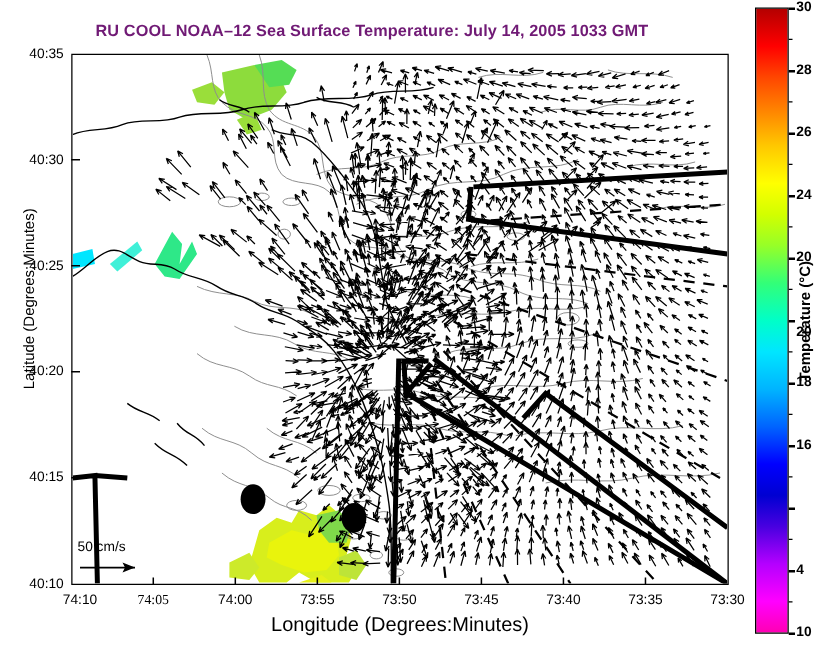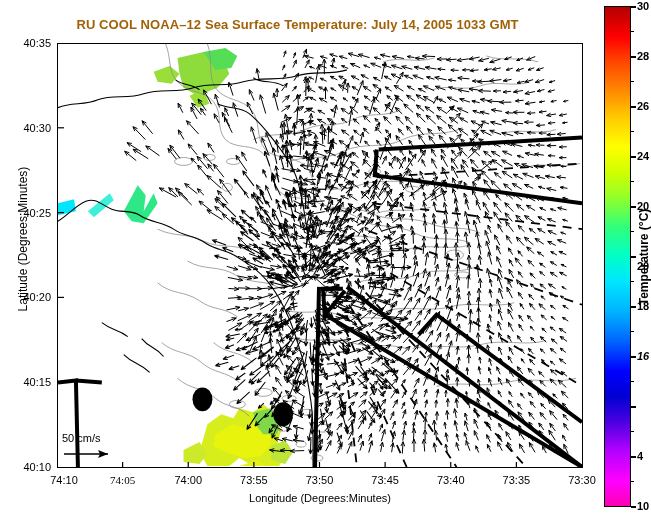--- a/index.html
+++ b/index.html
@@ -2,21 +2,21 @@
 <html><head>
 <meta charset="utf-8">
 <style>
   html,body{margin:0;padding:0;background:#ffffff;}
   body{width:651px;height:518px;position:relative;overflow:hidden;
        font-family:"Liberation Sans", sans-serif;}
 
   
   #title{
     position:absolute; left:0; top:17px; width:595px;
-    text-align:center; color:#a16207; font-weight:bold; font-size:13px;
+    text-align:center; color:#701a75; font-weight:bold; font-size:13px;
     letter-spacing:0.1px; white-space:nowrap;
   }
 
   
   #plot{
     position:absolute; left:57px; top:43px; width:526px; height:425px;
     border:1.5px solid #000; background:#ffffff; box-sizing:border-box;
     overflow:hidden;
   }
   #plotsvg{position:absolute;left:0;top:0;width:100%;height:100%;}
@@ -29,21 +29,21 @@
   
   #veckey{position:absolute;left:62px;top:432px;z-index:6;}
   #veckey .lbl{font-size:11px;color:#000;white-space:nowrap;}
 
   
   .xtick{position:absolute; font-size:11px; color:#000; top:474px;
          transform:translateX(-50%); white-space:nowrap;}
   .ytick{position:absolute; font-size:11px; color:#000; left:51px;
          transform:translate(-100%,-50%); white-space:nowrap;}
   #xlabel{position:absolute; left:57px; width:526px; top:492px;
-          text-align:center; font-size:11px; color:#000;}
+          text-align:center; font-size:16px; color:#000;}
   #ylabel{position:absolute; left:-92px; top:232px; width:230px;
           text-align:center; font-size:12px; color:#000;
           transform:rotate(-90deg); transform-origin:center center;}
 
   
   #cbar{position:absolute; left:604px; top:6px; width:27px; height:501px;
         border:1.5px solid #000; box-sizing:border-box;
         background:linear-gradient(to top,
           #ff00b4 0%,
           #ff00ff 5%,
@@ -1973,21 +1973,21 @@
     <div class="cbminor" style="top: 181px;"></div>
     <div class="cbtick" style="top: 206px;">20</div>
     <div class="cbtickmark" style="top: 206px;"></div>
     <div class="cbminor" style="top: 231px;"></div>
     <div class="cbtick" style="top: 256px; margin-top: 10px;">20</div>
     <div class="cbtickmark" style="top: 256px;"></div>
     <div class="cbminor" style="top: 281px;"></div>
     <div class="cbtick" style="top: 306px;">18</div>
     <div class="cbtickmark" style="top: 306px;"></div>
     <div class="cbminor" style="top: 331px;"></div>
-    <div class="cbtick" style="top: 356px; font-style: italic;">16</div>
+    <div class="cbtick" style="top: 356px;">16</div>
     <div class="cbtickmark" style="top: 356px;"></div>
     <div class="cbminor" style="top: 381px;"></div>
     <div class="cbtick" style="top: 406px; padding-left: 20px;">14</div>
     <div class="cbtickmark" style="top: 406px;"></div>
     <div class="cbminor" style="top: 431px;"></div>
     <div class="cbtick" style="top: 456px;">4</div>
     <div class="cbtickmark" style="top: 456px;"></div>
     <div class="cbminor" style="top: 481px;"></div>
     <div class="cbtick" style="top: 506px; text-align: right;">10</div>
     <div class="cbtickmark" style="top: 506px;"></div>

